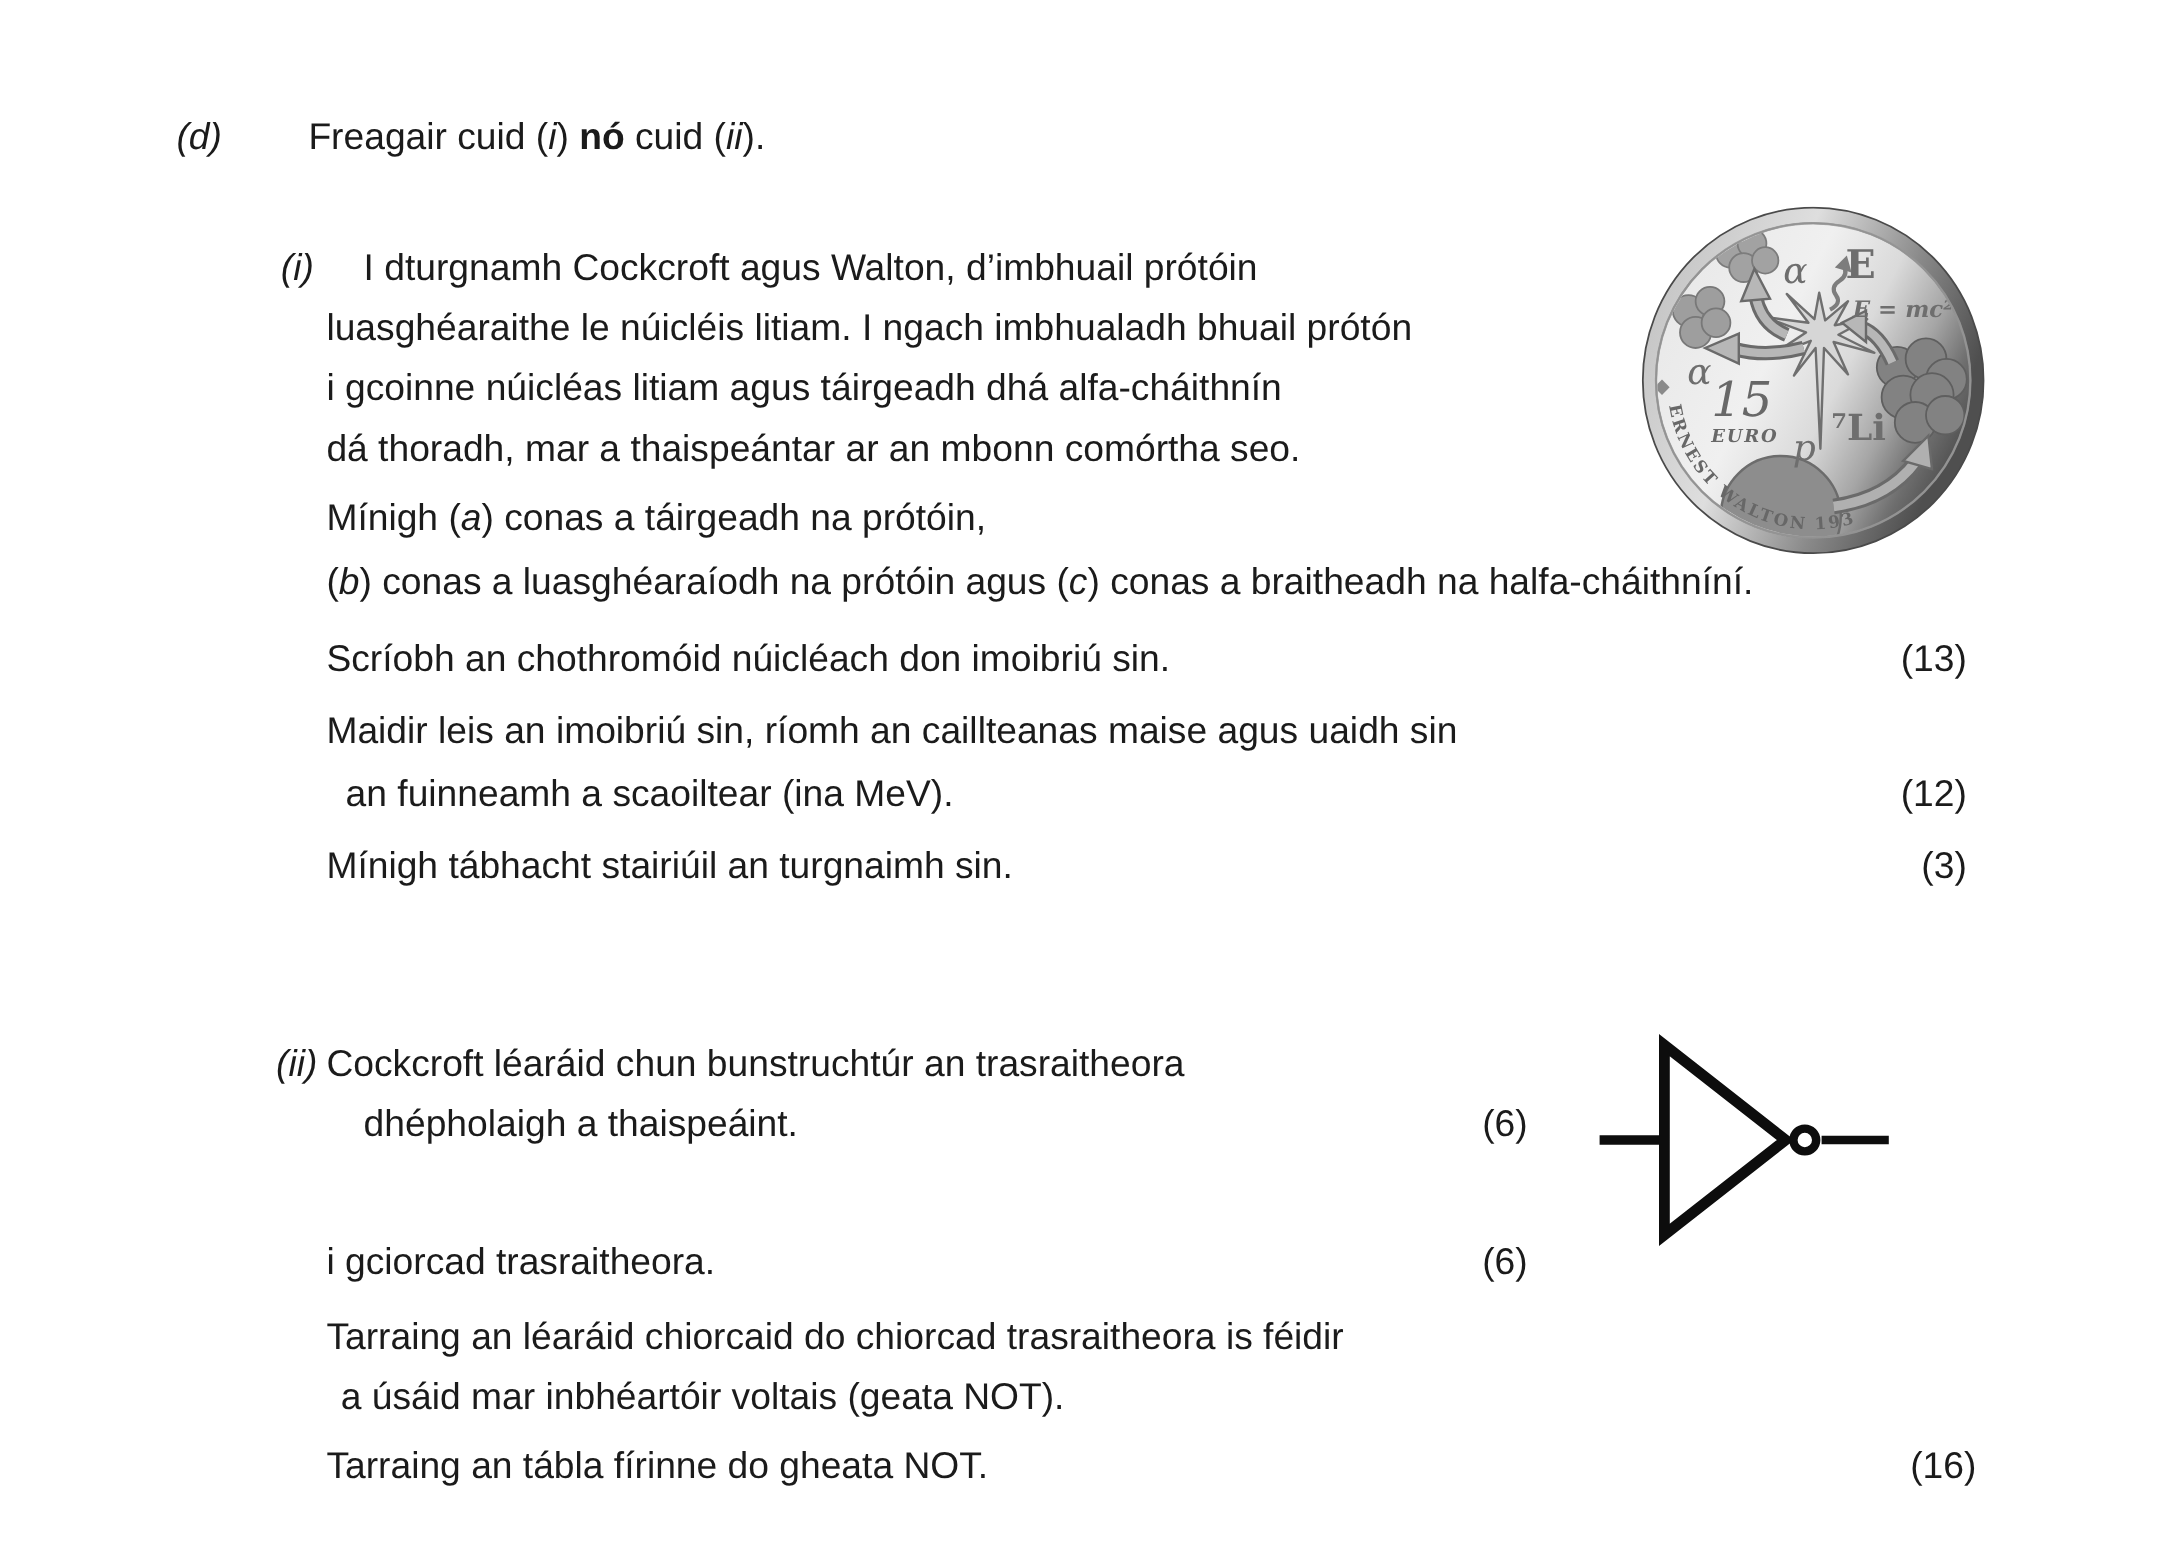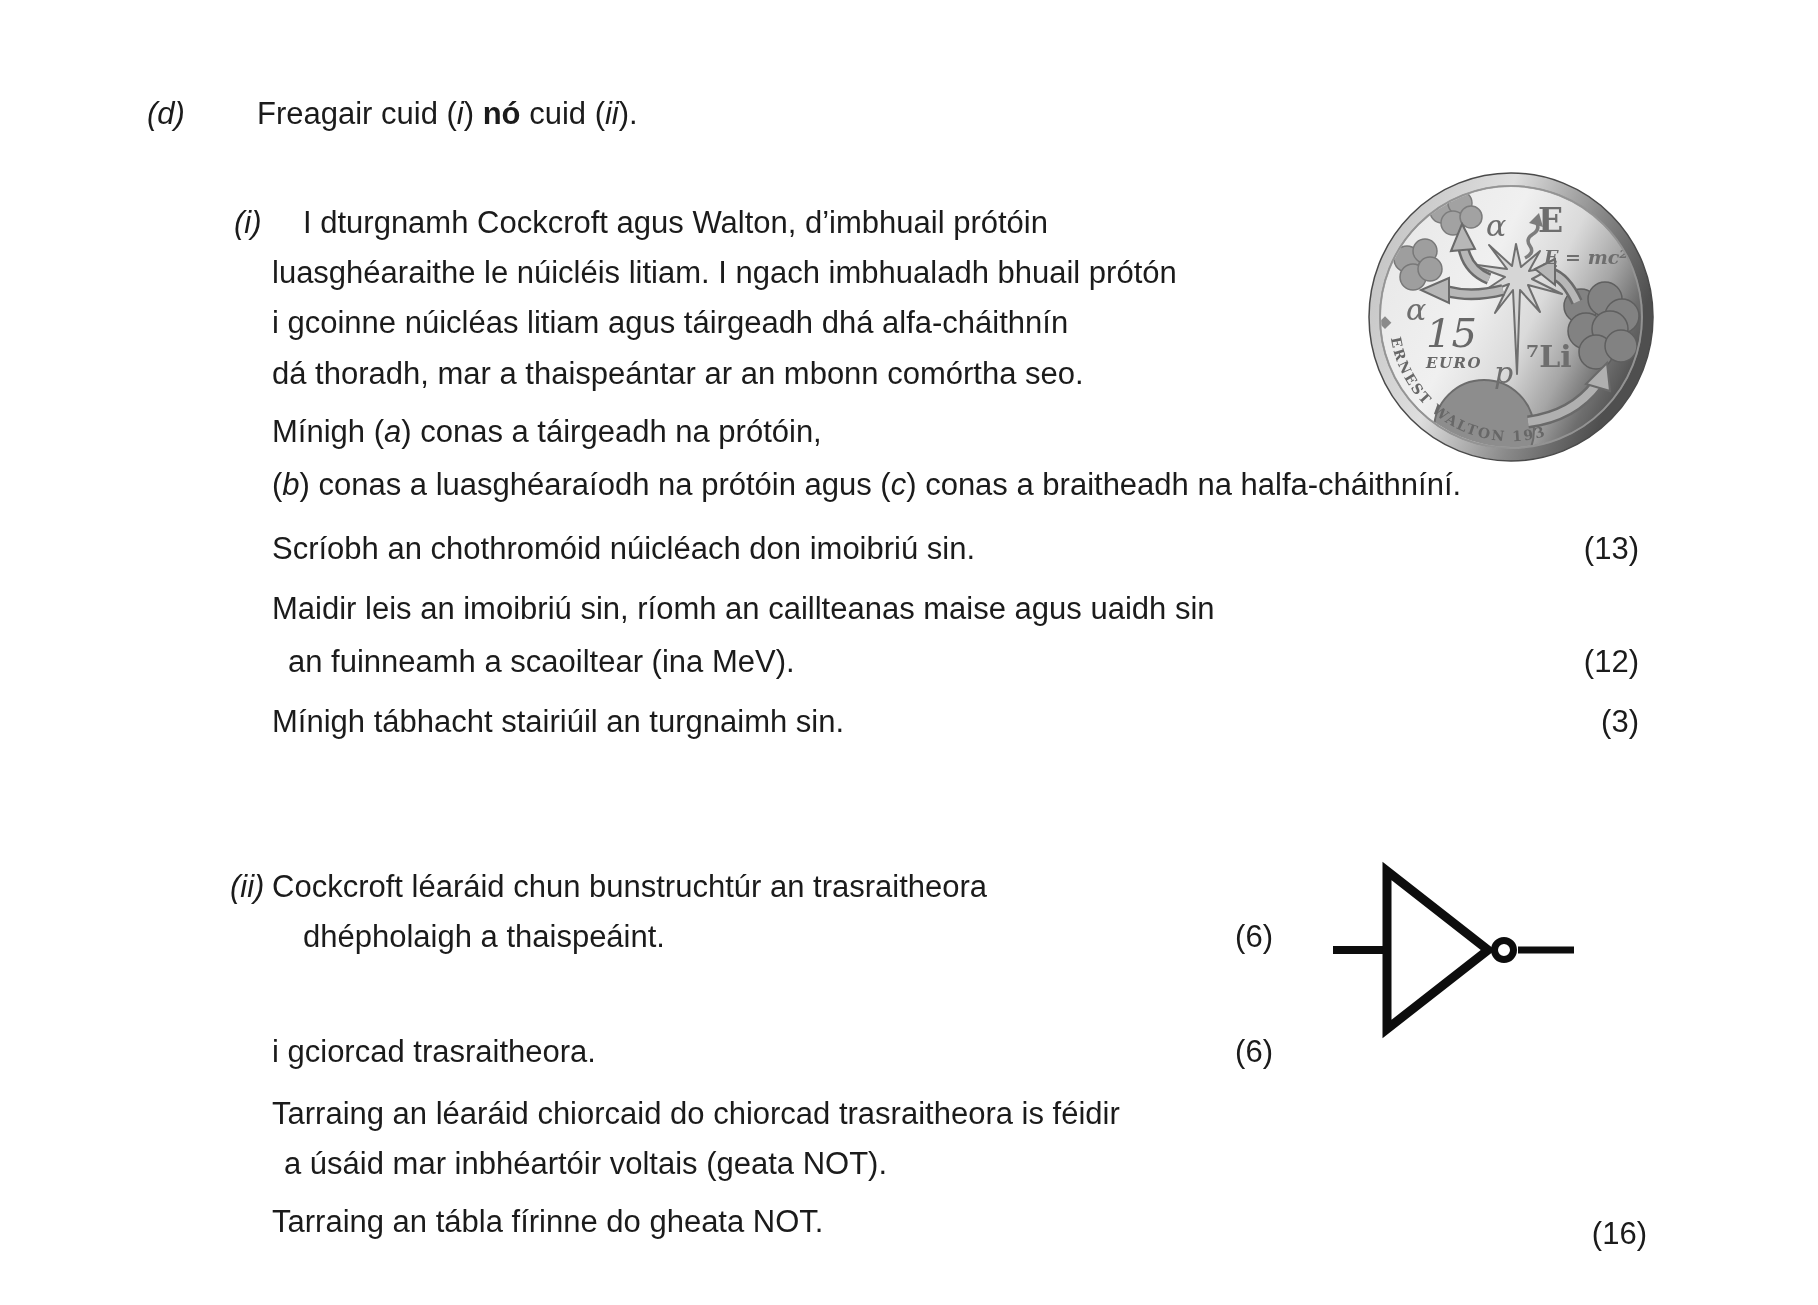--- a/index.html
+++ b/index.html
@@ -53,21 +53,21 @@
   <div class="line" style="left:272px; top:918px;margin-left:31px;">dhépholaigh a thaispeáint.</div>
   <div class="marks" style="right:545px; top:918px;">(6)</div>
 
   <div class="line" style="left:272px; top:1033px;">i gciorcad trasraitheora.</div>
   <div class="marks" style="right:545px; top:1033px;">(6)</div>
 
   <div class="line" style="left:272px; top:1095px;">Tarraing an léaráid chiorcaid do chiorcad trasraitheora is féidir</div>
   <div class="line" style="left:272px; top:1145px;margin-left:12px;">a úsáid mar inbhéartóir voltais (geata NOT).</div>
 
   <div class="line" style="left:272px; top:1203px;">Tarraing an tábla fírinne do gheata NOT.</div>
-  <div class="marks" style="right:171px; top:1203px;margin-top:12px;">(16)</div>
+  <div class="marks" style="right:171px; top:1203px;">(16)</div>
 
   <div class="fig" style="left:1368px; top:172px; width:286px; height:290px;">
     <svg width="286" height="290" viewBox="0 0 286 290">
       <defs>
         <linearGradient id="rimGrad" x1="0" y1="0" x2="1" y2="0.4">
           <stop offset="0" stop-color="#bdbdbd"></stop>
           <stop offset="0.45" stop-color="#dedede"></stop>
           <stop offset="0.75" stop-color="#8a8a8a"></stop>
           <stop offset="1" stop-color="#4f4f4f"></stop>
         </linearGradient>

